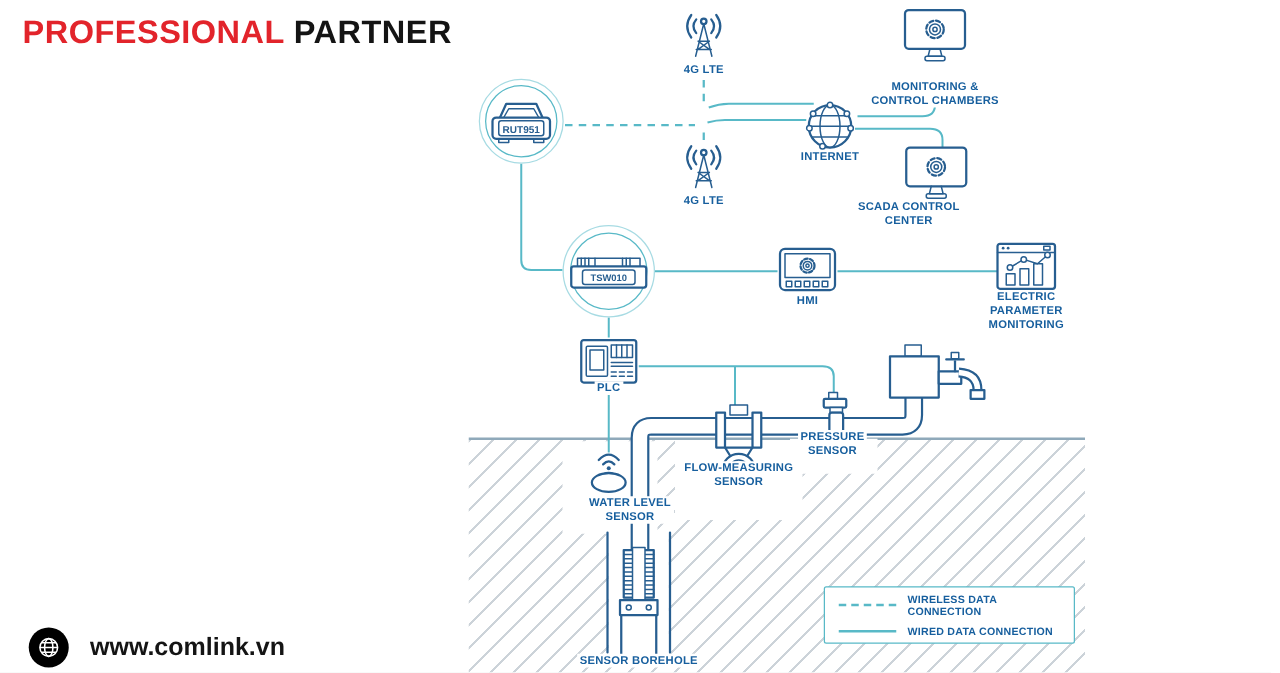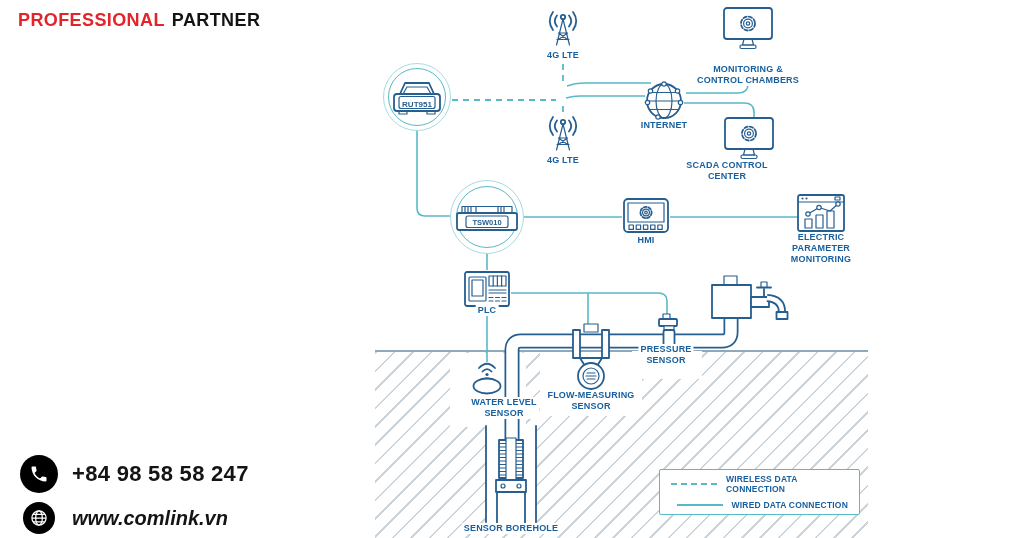--- a/index.html
+++ b/index.html
@@ -5,31 +5,31 @@
   :root{
     --accent-red:#e2242b; --teal:#58b9c7; --teal-light:#a7dbe3;
     --icon-navy:#275e90; --label-blue:#175f9e; --text-black:#141414;
     --hatch:#ccd3d9; --ground-line:#8fa9ba;
   }
   *{margin:0;padding:0;box-sizing:border-box;}
   body{background:#e8e8e8;font-family:"Liberation Sans",sans-serif;}
   .canvas{position:relative;width:1024px;height:538px;background:#fff;overflow:hidden;}
 
   
-  .brand{position:absolute;left:18px;top:10px;font-size:18px;font-weight:800;letter-spacing:.4px;z-index:6;}
+  .brand{position:absolute;left:18px;top:10px;font-size:26px;font-weight:800;letter-spacing:.4px;z-index:6;}
   .brand .p1{color:var(--accent-red);}
   .brand .p2{color:var(--text-black);margin-left:7px;}
 
   
   .contact-row{position:absolute;display:flex;align-items:center;z-index:6;}
   .badge{border-radius:50%;background:#000;display:flex;align-items:center;justify-content:center;flex:0 0 auto;}
   .c-phone{left:20px;top:455px;}
   .c-phone .badge{width:38px;height:38px;}
   .c-phone .ctext{font-size:22px;font-weight:800;color:var(--text-black);margin-left:14px;letter-spacing:.3px;}
-  .c-web{left:23px;top:502px;font-style:italic;}
+  .c-web{left:23px;top:502px;}
   .c-web .badge{width:32px;height:32px;}
   .c-web .ctext{font-size:20px;font-weight:700;color:var(--text-black);margin-left:17px;}
 
   
   .ground{position:absolute;left:375px;top:350px;width:493px;height:188px;z-index:1;
     border-top:2px solid var(--ground-line);
     background:repeating-linear-gradient(135deg,var(--hatch) 0 1.8px,transparent 1.8px 13px);}
   .halo{position:absolute;background:#fff;z-index:2;}
 
   
@@ -50,21 +50,21 @@
   .thin{stroke-width:1.2;}
   .itext{fill:var(--icon-navy);stroke:none;font-family:"Liberation Sans",sans-serif;font-weight:bold;}
 
   .nlabel{position:absolute;transform:translateX(-50%);font:bold 9px/11px "Liberation Sans",sans-serif;
     color:var(--label-blue);text-align:center;white-space:pre-line;background:#fff;padding:0 2px;
     letter-spacing:.2px;z-index:5;}
 
   
   .legend{position:absolute;left:659px;top:469px;width:201px;height:46px;background:#fff;
     border:1.5px solid var(--teal);border-radius:2px;z-index:4;display:flex;flex-direction:column;
-    justify-content:center;gap:6px;padding:4px 11px;align-items:flex-end;}
+    justify-content:center;gap:6px;padding:4px 11px;}
   .lrow{display:flex;align-items:center;gap:9px;}
   .lsample{width:46px;flex:0 0 auto;}
   .lsample.dashed{border-top:2px dashed var(--teal);}
   .lsample.solid{border-top:2px solid var(--teal);}
   .ltext{font:bold 8.5px/10px "Liberation Sans",sans-serif;color:var(--label-blue);letter-spacing:.2px;}
 </style>
 </head>
 <body>
 
 <div class="canvas">
@@ -233,21 +233,21 @@
 
   <svg class="node" style="left:565px;top:320px" width="52" height="72">
     <rect class="icw thin" x="19" y="4" width="14" height="8"></rect>
     <rect class="icw" x="8" y="10" width="7" height="28"></rect>
     <rect class="icw" x="37" y="10" width="7" height="28"></rect>
     <path class="icw" d="M15 38 L20 46 H32 L37 38 Z"></path>
     <circle class="icw" cx="26" cy="56" r="13" stroke-width="2"></circle>
     <circle class="ic thin" cx="26" cy="56" r="8"></circle>
     <path class="ic thin" d="M22 53 H30 M21 56 H31 M22 59 H30"></path>
   </svg>
-  <div class="nlabel" style="left:591px;top:390px">FLOW-MEASURING
+  <div class="nlabel" style="left:591px;top:369px">FLOW-MEASURING
 SENSOR</div>
 
   <svg class="node" style="left:652px;top:312px" width="32" height="42">
     <rect class="icw thin" x="11" y="2" width="7" height="5"></rect>
     <rect class="icw" x="7" y="7" width="18" height="7" rx="1"></rect>
     <rect class="icw thin" x="12" y="14" width="10" height="4"></rect>
     <rect class="icw" x="11.5" y="18" width="11" height="17" rx="2"></rect>
   </svg>
   <div class="nlabel" style="left:666px;top:344px">PRESSURE
 SENSOR</div>
@@ -280,28 +280,20 @@
     <div class="lrow">
       <div class="lsample dashed"></div>
       <div class="ltext">WIRELESS DATA CONNECTION</div>
     </div>
     <div class="lrow">
       <div class="lsample solid"></div>
       <div class="ltext">WIRED DATA CONNECTION</div>
     </div>
   </div>
 
-  <div class="contact-row c-phone">
-    <div class="badge">
-      <svg width="20" height="20" viewBox="0 0 24 24">
-        <path fill="#fff" d="M6.62 10.79c1.44 2.83 3.76 5.14 6.59 6.59l2.2-2.2c.27-.27.67-.36 1.02-.24 1.12.37 2.33.57 3.57.57.55 0 1 .45 1 1V20c0 .55-.45 1-1 1-9.39 0-17-7.61-17-17 0-.55.45-1 1-1h3.5c.55 0 1 .45 1 1 0 1.25.2 2.45.57 3.57.11.35.03.74-.25 1.02l-2.2 2.2z"></path>
-      </svg>
-    </div>
-    <div class="ctext">+84 98 58 58 247</div>
-  </div>
   <div class="contact-row c-web">
     <div class="badge">
       <svg width="20" height="20" viewBox="0 0 24 24">
         <g fill="none" stroke="#fff" stroke-width="1.5">
           <circle cx="12" cy="12" r="8.5"></circle>
           <ellipse cx="12" cy="12" rx="4" ry="8.5"></ellipse>
           <path d="M3.5 12 H20.5 M5 7.5 H19 M5 16.5 H19"></path>
         </g>
       </svg>
     </div>

